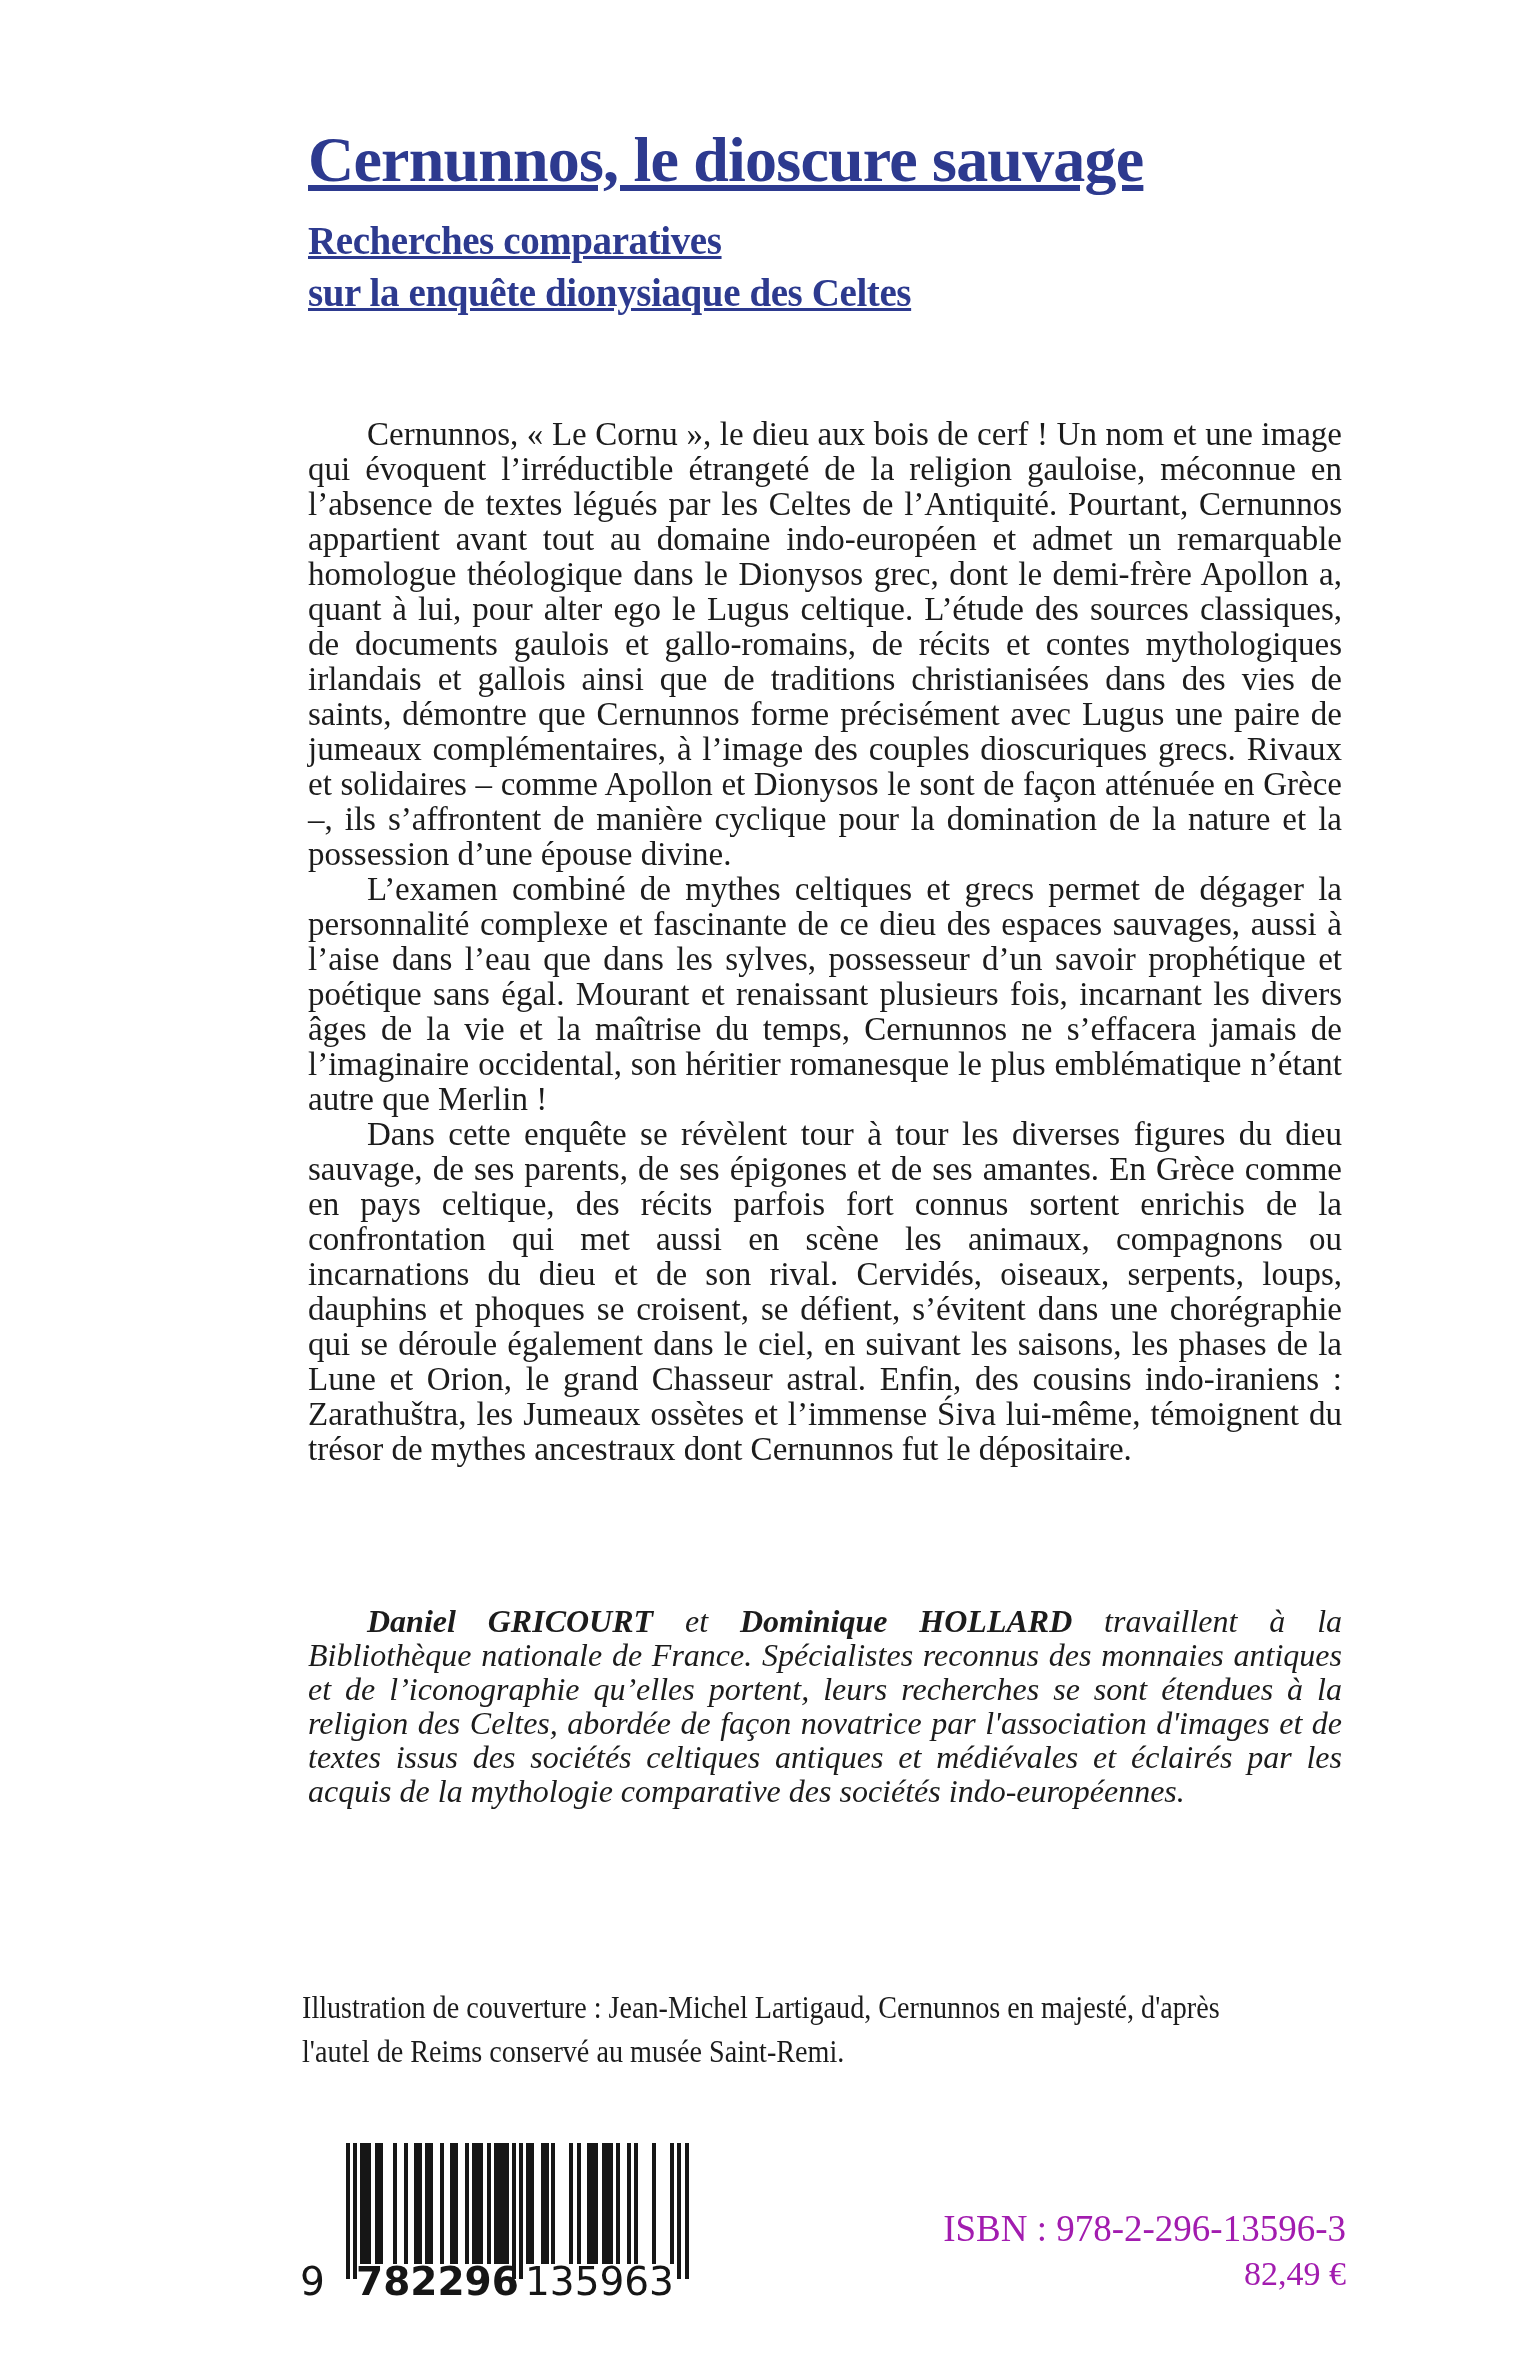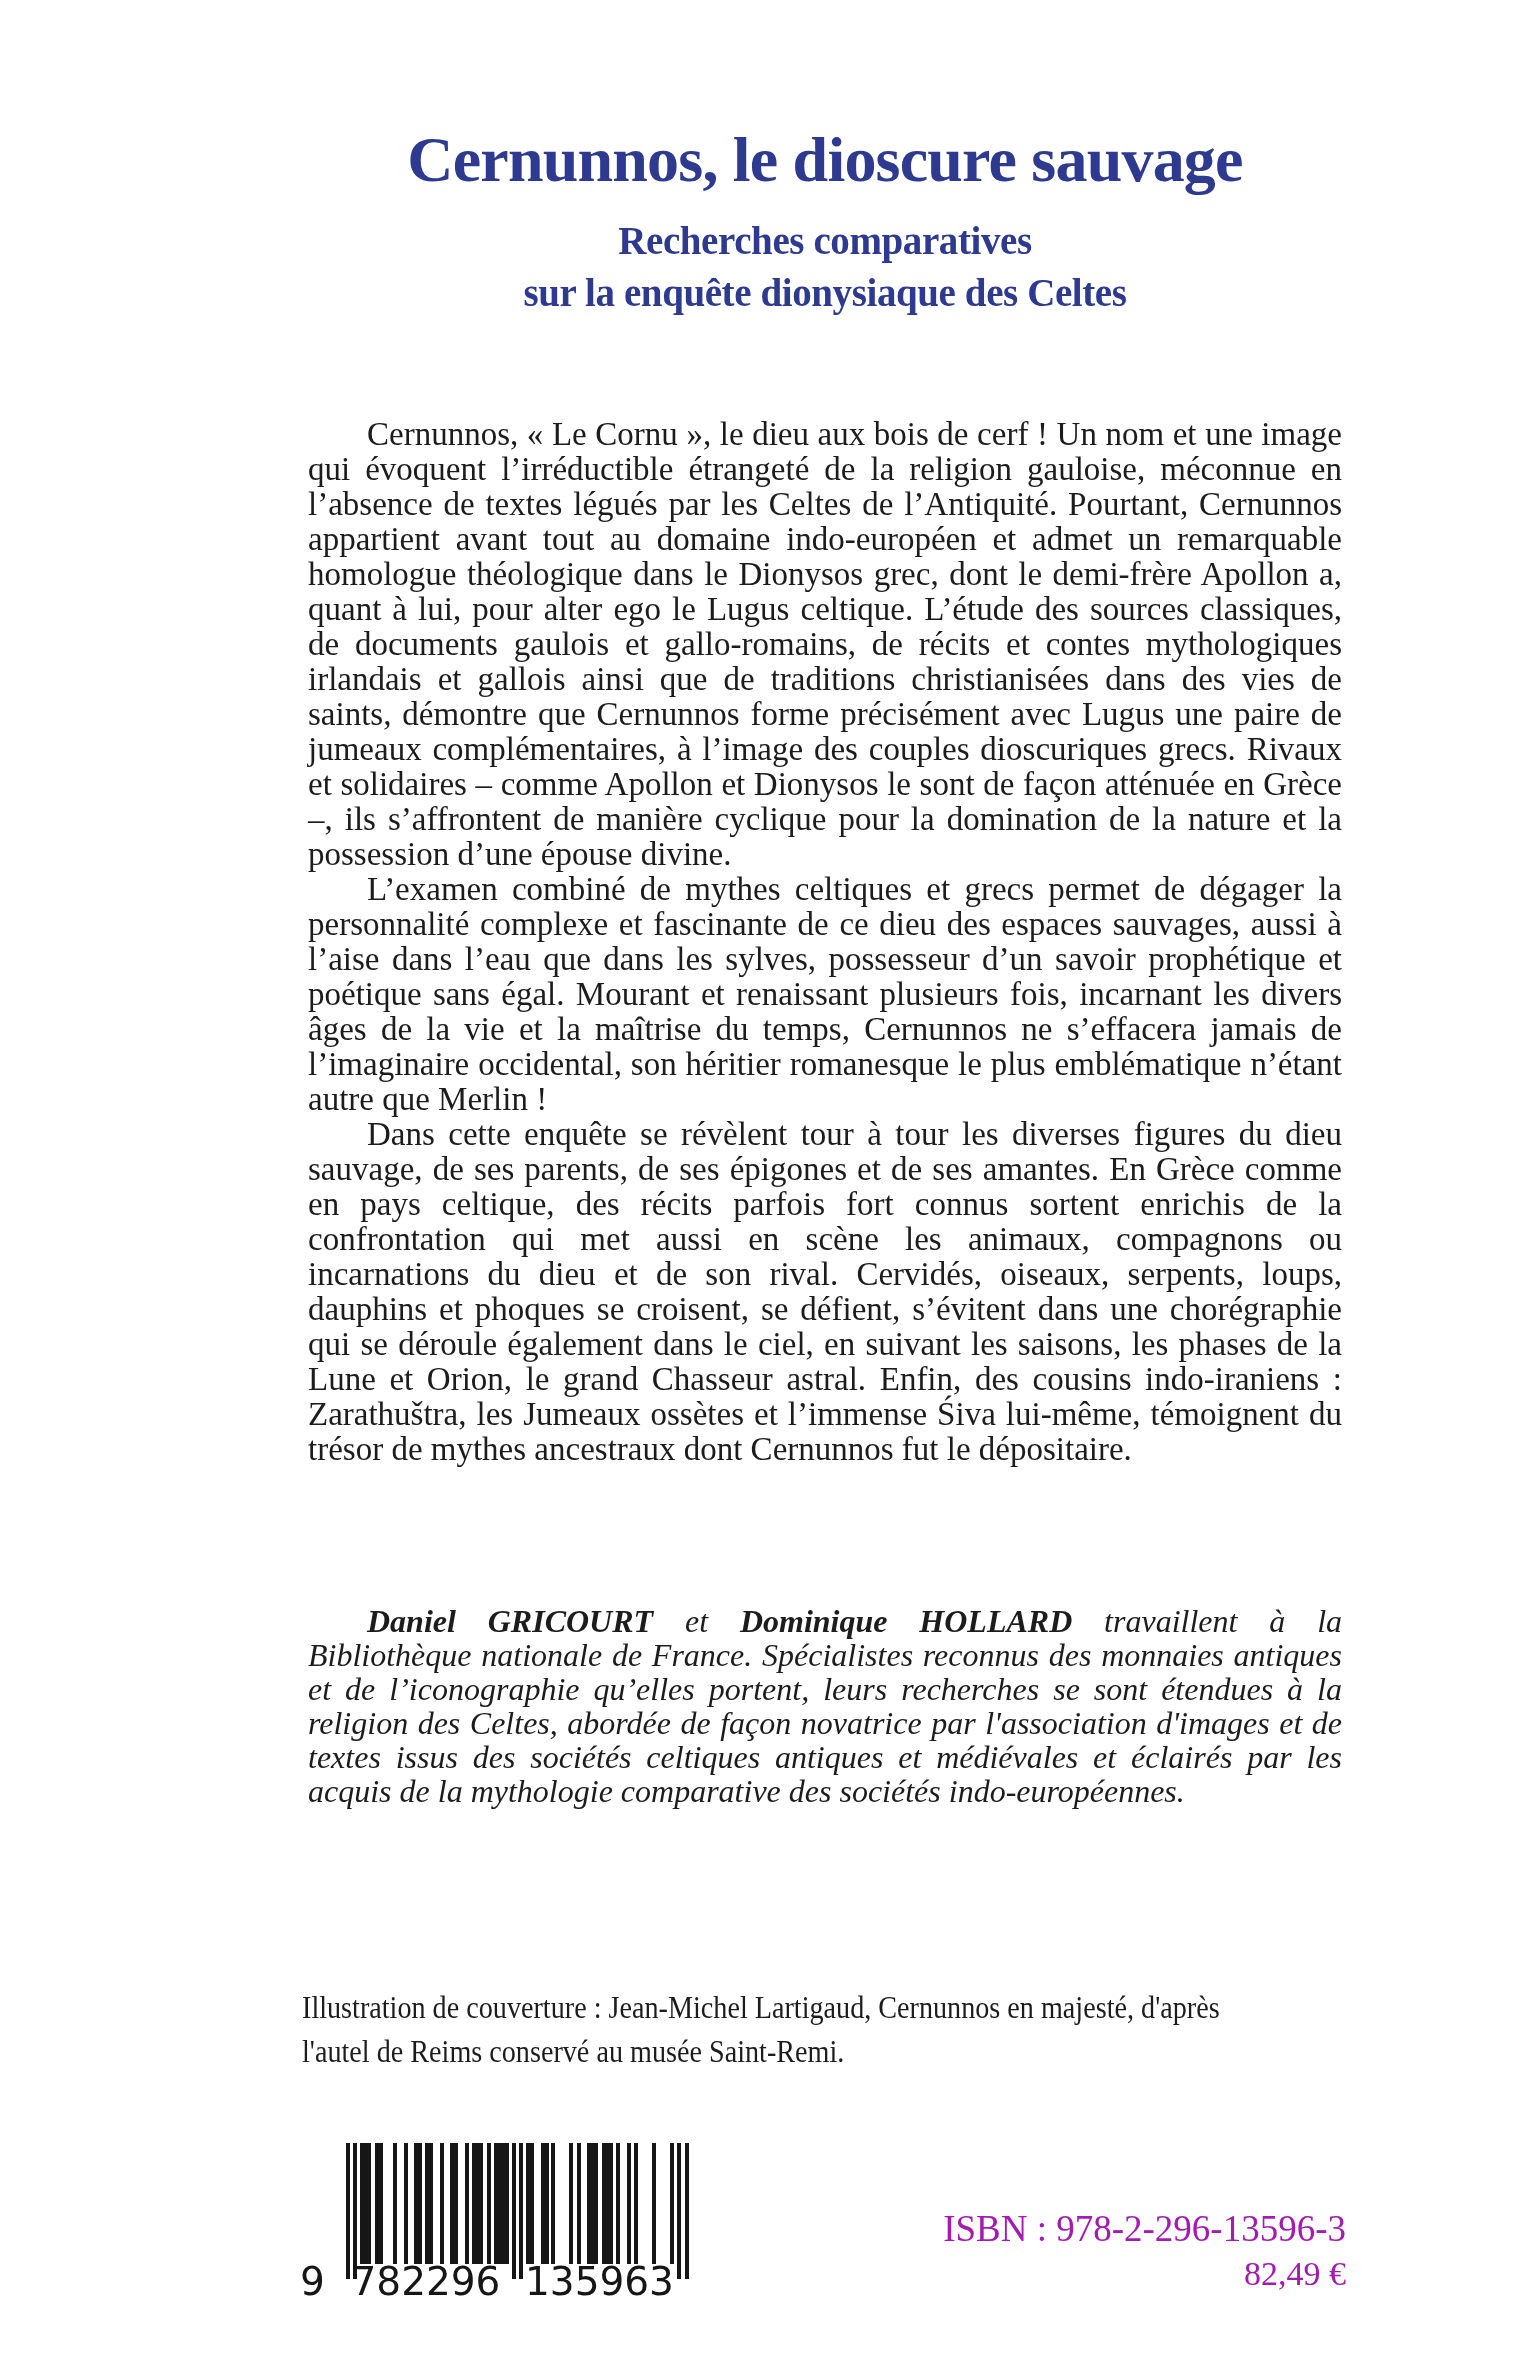--- a/index.html
+++ b/index.html
@@ -10,22 +10,22 @@
     background: #ffffff;
     font-family: "Liberation Serif", serif;
     color: #1c1c1c;
     overflow: hidden;
   }
   .cover-header {
     position: absolute;
     left: 308px;
     top: 126px;
     width: 1034px;
-    text-align: center;
     color: #2d3a8f;
+    text-decoration: underline;
   }
   .book-title {
     margin: 0;
     font-size: 64px;
     line-height: 67px;
     font-weight: bold;
     letter-spacing: -0.8px;
     white-space: nowrap;
   }
   .book-subtitle {
@@ -83,21 +83,21 @@
   .bar.guard { height: 136px; }
   .bc-digit {
     position: absolute;
     top: 2262px;
     font-family: "DejaVu Sans", sans-serif;
     font-size: 39px;
     line-height: 40px;
     color: #161616;
   }
   .bc-lead  { left: 300px; }
-  .bc-left  { left: 348px; width: 156px; text-align: center; }
+  .bc-left  { left: 356px; width: 156px; text-align: center; font-weight: bold; }
   .bc-right { left: 525px; width: 156px; text-align: left; }
   .isbn-price-block {
     position: absolute;
     right: 188px;
     top: 2205px;
     text-align: right;
     color: #a21caf;
   }
   .isbn-text  { font-size: 37px; line-height: 47px; }
   .price-text { font-size: 34px; line-height: 44px; }

